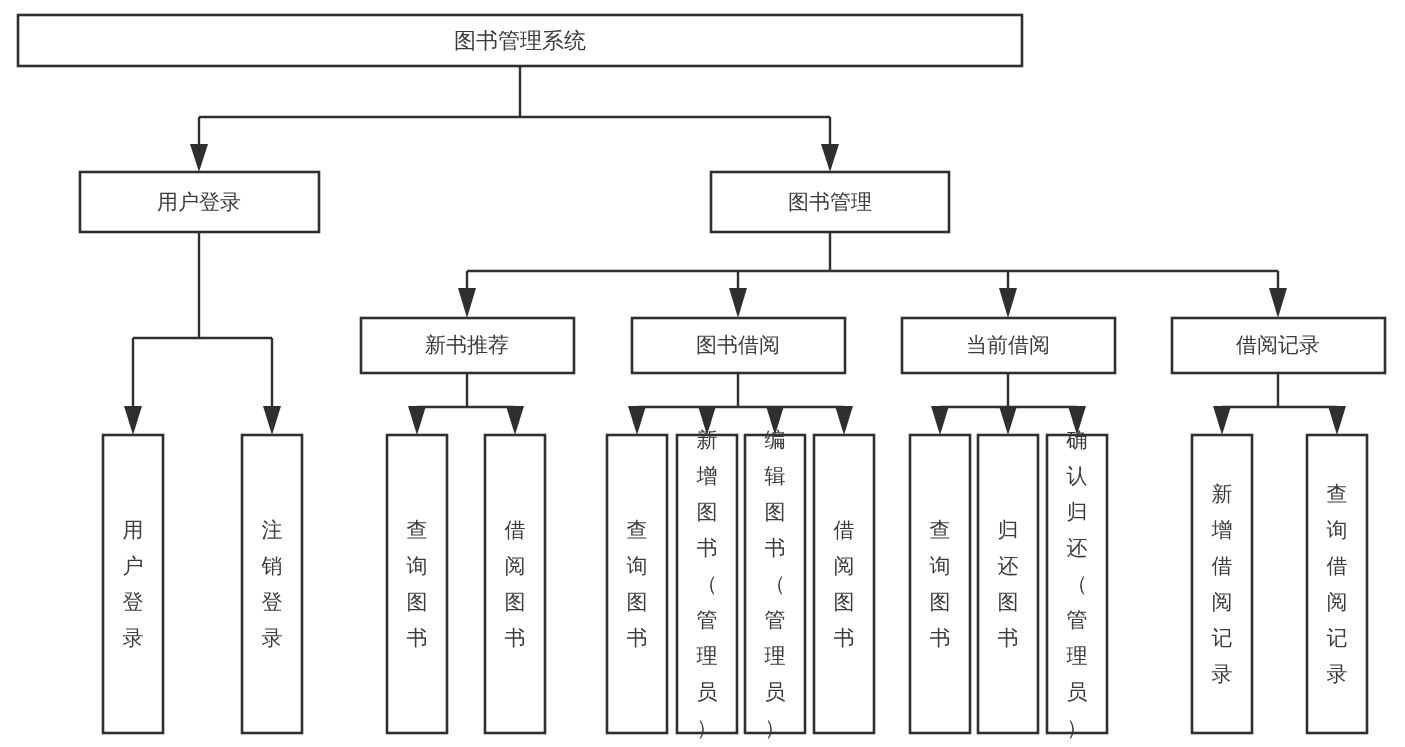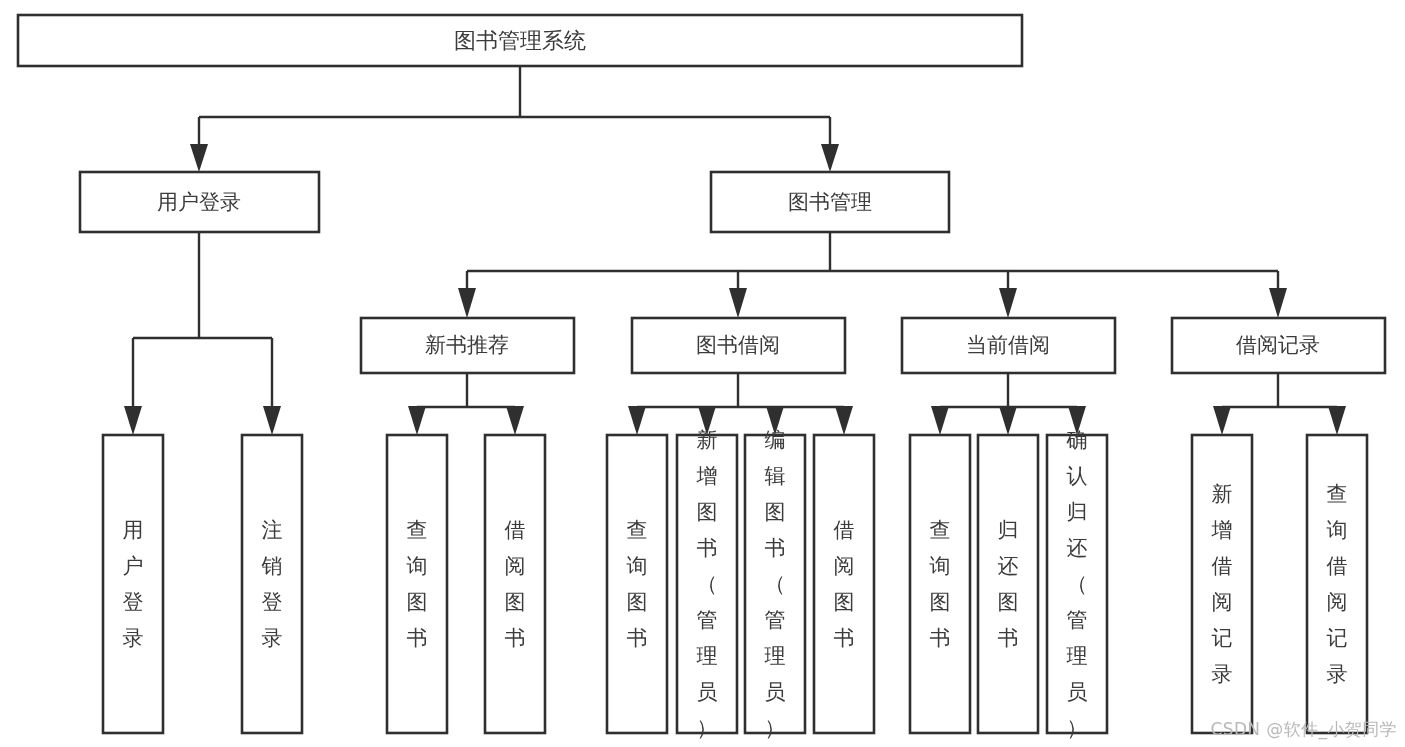--- a/index.html
+++ b/index.html
@@ -224,14 +224,13 @@
       <text class="node-label-vert vert-text"><tspan x="1222" y="494" text-anchor="middle" dominant-baseline="central">新</tspan><tspan x="1222" y="530" text-anchor="middle" dominant-baseline="central">增</tspan><tspan x="1222" y="566" text-anchor="middle" dominant-baseline="central">借</tspan><tspan x="1222" y="602" text-anchor="middle" dominant-baseline="central">阅</tspan><tspan x="1222" y="638" text-anchor="middle" dominant-baseline="central">记</tspan><tspan x="1222" y="674" text-anchor="middle" dominant-baseline="central">录</tspan></text>
     </g>
 
     <g>
       <rect class="node-box" x="1307" y="435" width="60" height="298"></rect>
       <text class="node-label-vert vert-text"><tspan x="1337" y="494" text-anchor="middle" dominant-baseline="central">查</tspan><tspan x="1337" y="530" text-anchor="middle" dominant-baseline="central">询</tspan><tspan x="1337" y="566" text-anchor="middle" dominant-baseline="central">借</tspan><tspan x="1337" y="602" text-anchor="middle" dominant-baseline="central">阅</tspan><tspan x="1337" y="638" text-anchor="middle" dominant-baseline="central">记</tspan><tspan x="1337" y="674" text-anchor="middle" dominant-baseline="central">录</tspan></text>
     </g>
 
   </svg>
 
-  <div class="watermark">CSDN @软件_小贺同学</div>
 </div>
 
 </body></html>

